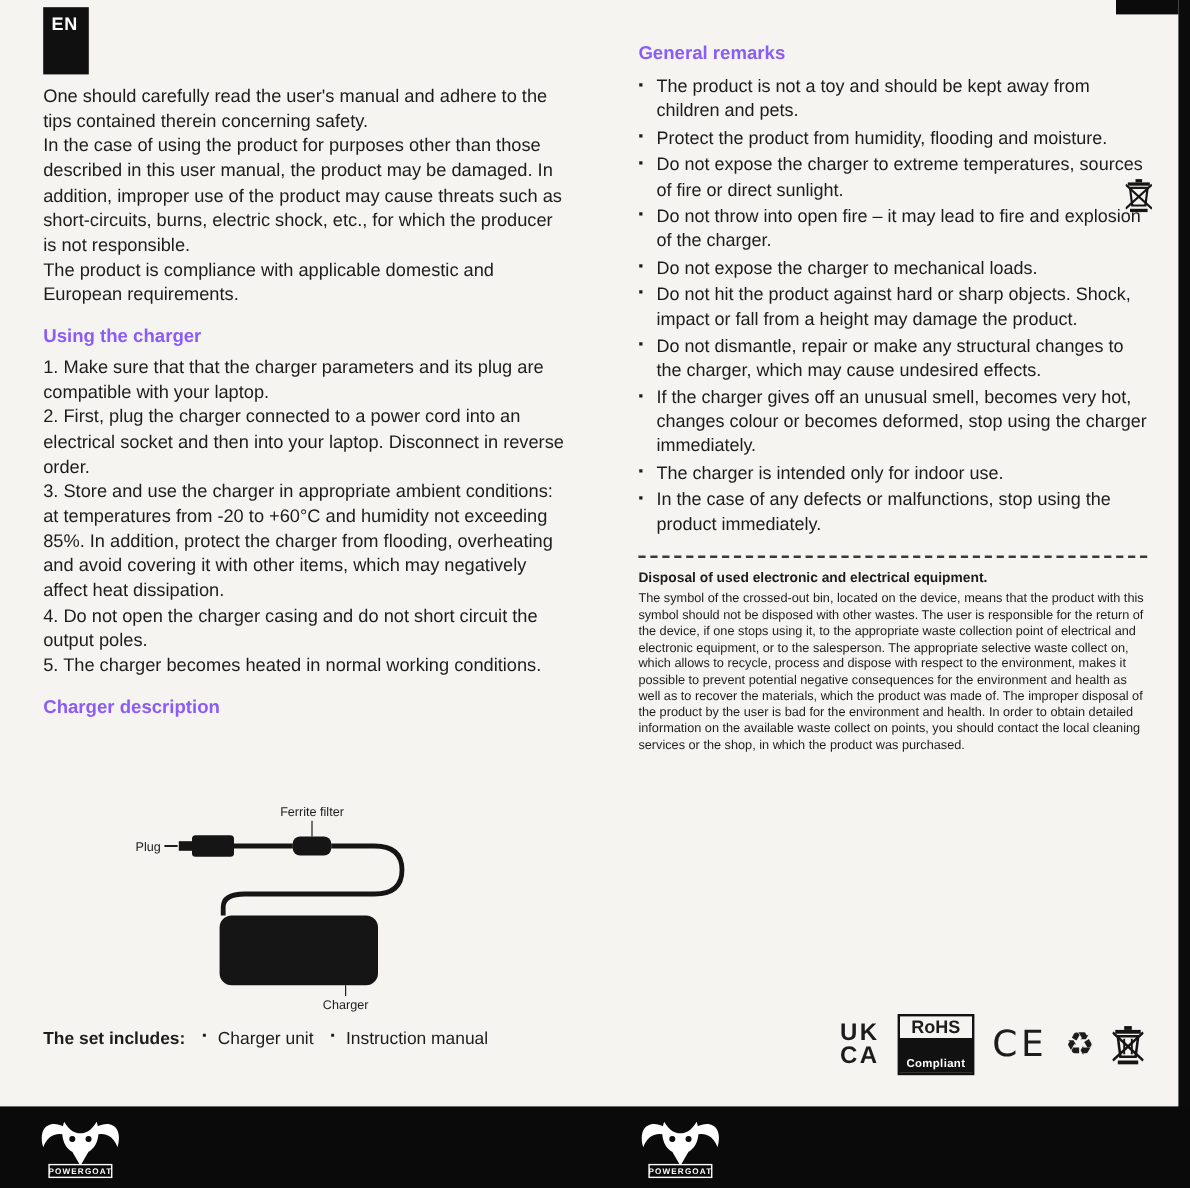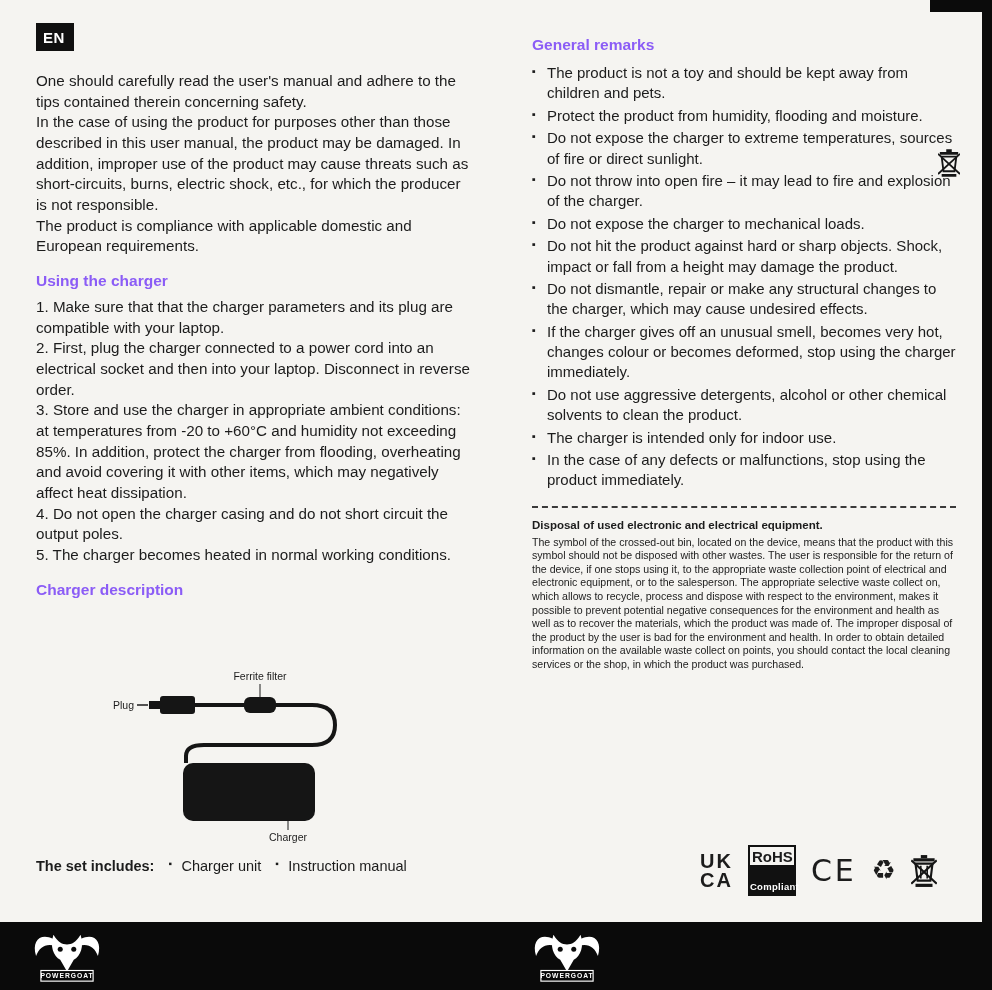--- a/index.html
+++ b/index.html
@@ -2,22 +2,22 @@
 <html><head>
 <meta charset="utf-8">
 <style>
   * { margin:0; padding:0; box-sizing:border-box; }
   body { font-family:"Liberation Sans","DejaVu Sans",sans-serif; background:#888; }
   .page { position:relative; width:992px; height:990px; background:#f5f4f1; overflow:hidden; color:#1c1c1c; }
 
   .edge-right { position:absolute; top:0; right:0; width:10px; height:100%; background:#0b0b0b; }
   .corner-tr { position:absolute; top:0; right:10px; width:52px; height:12px; background:#0b0b0b; }
 
-  .en-badge { position:absolute; left:36px; top:6px; width:38px; height:28px; background:#101010; color:#fff;
-              font-weight:700; font-size:15px; padding:6px 16px 0 7px; letter-spacing:0.5px;margin-top:17px; }
+  .en-badge { position:absolute; left:36px; top:6px; width:38px; height:56px; background:#101010; color:#fff;
+              font-weight:700; font-size:15px; padding:6px 16px 0 7px; letter-spacing:0.5px; }
 
   .col-left  { position:absolute; left:36px; top:64px; width:436px; }
   .col-right { position:absolute; left:532px; top:36px; width:424px; }
 
   h2 { font-size:15.5px; font-weight:700; color:#8b5cf6; }
   .para { font-size:15.2px; line-height:1.36; white-space:pre-line; margin-top:7px; }
   .steps p { font-size:15.2px; line-height:1.36; }
   .h-gap { margin-top:15px; }
   .steps { margin-top:7px; }
 
@@ -33,21 +33,21 @@
   .diagram svg { width:100%; height:100%; display:block; }
   .diagram text { font-size:10.5px; fill:#1c1c1c; font-family:"Liberation Sans","DejaVu Sans",sans-serif; }
 
   .set-includes { position:absolute; left:36px; top:858px; font-size:14.5px; }
   .set-includes .lbl { font-weight:700; }
   .inc-item { margin-left:10px; position:relative; padding-left:13px; }
   .inc-item::before { content:"▪"; position:absolute; left:0; top:0; font-size:10px; }
 
   .marks-row { position:absolute; left:700px; top:845px; display:flex; align-items:center; gap:15px; }
   .ukca { font-weight:800; font-size:20px; line-height:0.95; letter-spacing:2px; text-align:center; }
-  .rohs { border:2.5px solid #111; text-align:center; width:48px; background:#f5f4f1; }
+  .rohs { border:2.5px solid #111; text-align:center; width:64px; background:#f5f4f1; }
   .rohs .r-top { font-size:15px; font-weight:700; padding:1px 2px 0; }
   .rohs .r-bot { background:#111; color:#fff; font-size:9.5px; font-weight:700; padding:16px 0 2px; letter-spacing:0.3px; }
   .ce { font-size:30px; font-weight:500; letter-spacing:3px; font-family:"DejaVu Sans",sans-serif; }
   .recycle { font-size:27px; line-height:1; }
   .weee-margin { position:absolute; left:938px; top:148px; width:22px; height:30px; }
 
   .bottom-band { position:absolute; left:0; bottom:0; width:100%; height:68px; background:#0a0a0a; }
   .goat-logo { position:absolute; top:5px; width:78px; height:58px; }
   .goat-logo.one { left:28px; }
   .goat-logo.two { left:528px; }
@@ -116,21 +116,20 @@
     <h2>General remarks</h2>
     <ul class="remarks">
       <li>The product is not a toy and should be kept away from children and pets.</li>
       <li>Protect the product from humidity, flooding and moisture.</li>
       <li>Do not expose the charger to extreme temperatures, sources of fire or direct sunlight.</li>
       <li>Do not throw into open fire – it may lead to fire and explosion of the charger.</li>
       <li>Do not expose the charger to mechanical loads.</li>
       <li>Do not hit the product against hard or sharp objects. Shock, impact or fall from a height may damage the product.</li>
       <li>Do not dismantle, repair or make any structural changes to the charger, which may cause undesired effects.</li>
       <li>If the charger gives off an unusual smell, becomes very hot, changes colour or becomes deformed, stop using the charger immediately.</li>
-      <li>Do not use aggressive detergents, alcohol or other chemical solvents to clean the product.</li>
       <li>The charger is intended only for indoor use.</li>
       <li>In the case of any defects or malfunctions, stop using the product immediately.</li>
     </ul>
 
     <hr class="dashed-divider">
 
     <div class="disposal-h">Disposal of used electronic and electrical equipment.</div>
     <div class="disposal-p">The symbol of the crossed-out bin, located on the device, means that the product with this symbol should not be disposed with other wastes. The user is responsible for the return of the device, if one stops using it, to the appropriate waste collection point of electrical and electronic equipment, or to the salesperson. The appropriate selective waste collect on, which allows to recycle, process and dispose with respect to the environment, makes it possible to prevent potential negative consequences for the environment and health as well as to recover the materials, which the product was made of. The improper disposal of the product by the user is bad for the environment and health. In order to obtain detailed information on the available waste collect on points, you should contact the local cleaning services or the shop, in which the product was purchased.</div>
   </div>
 

